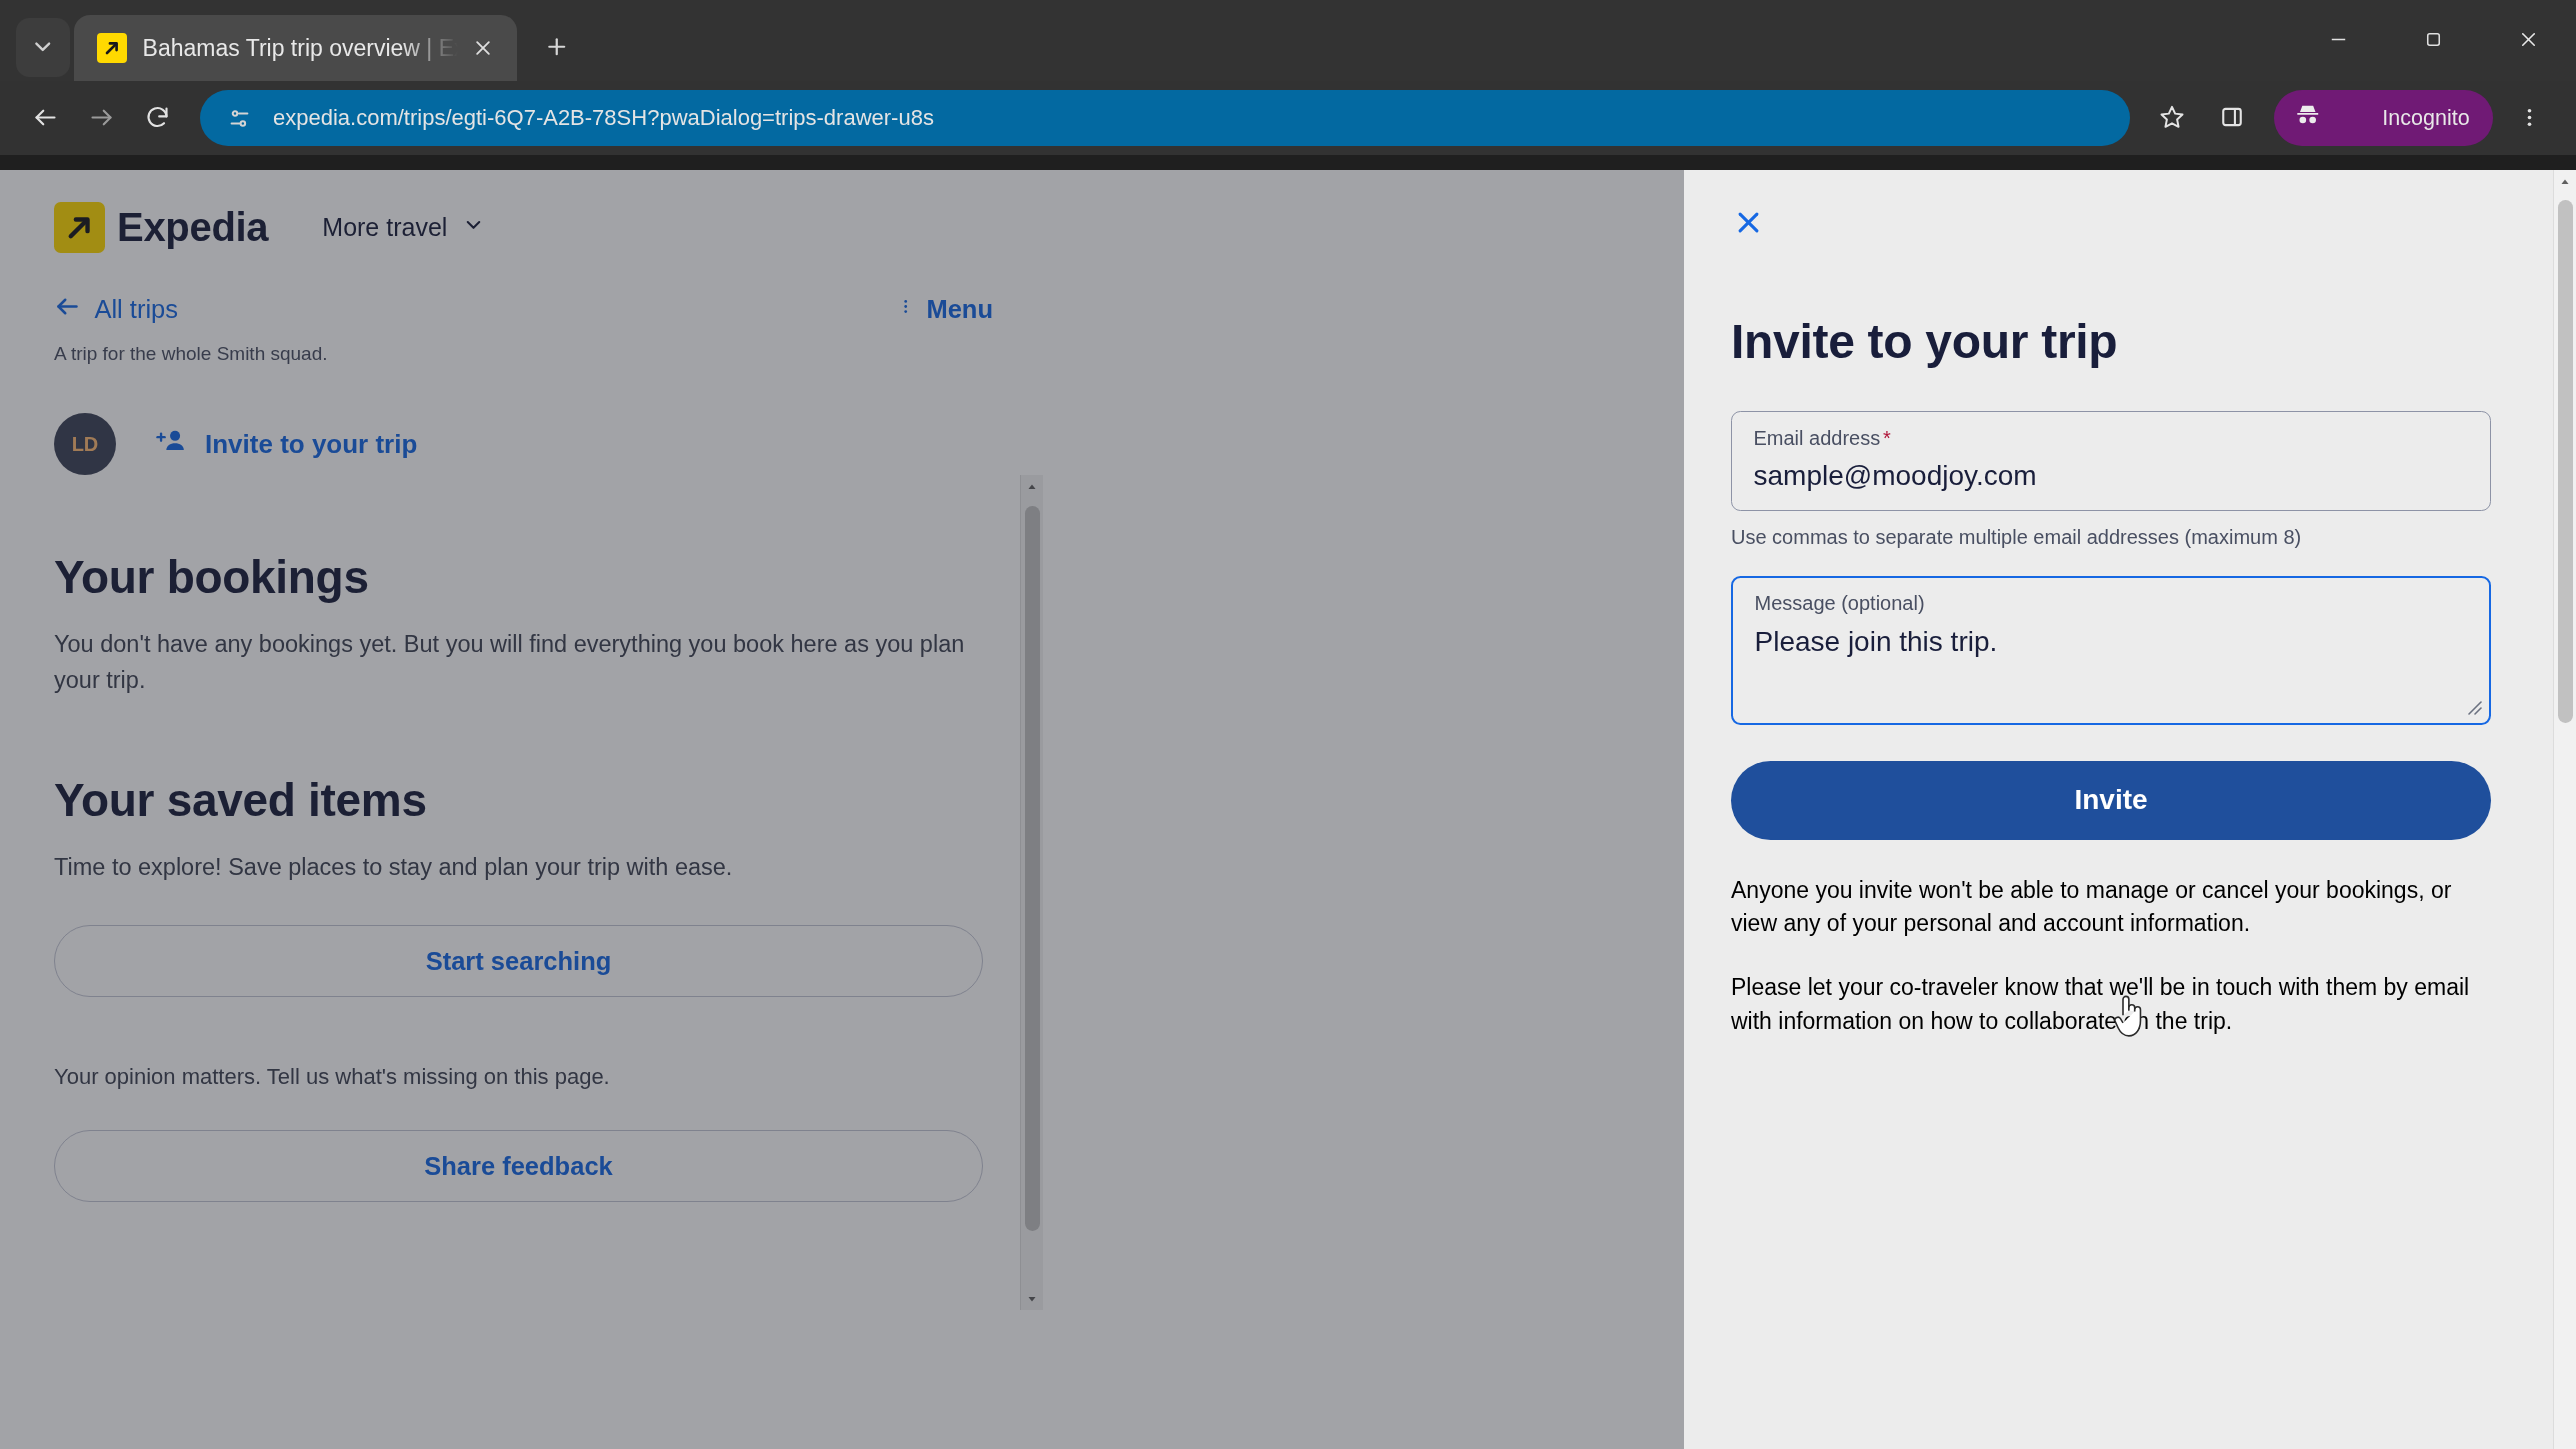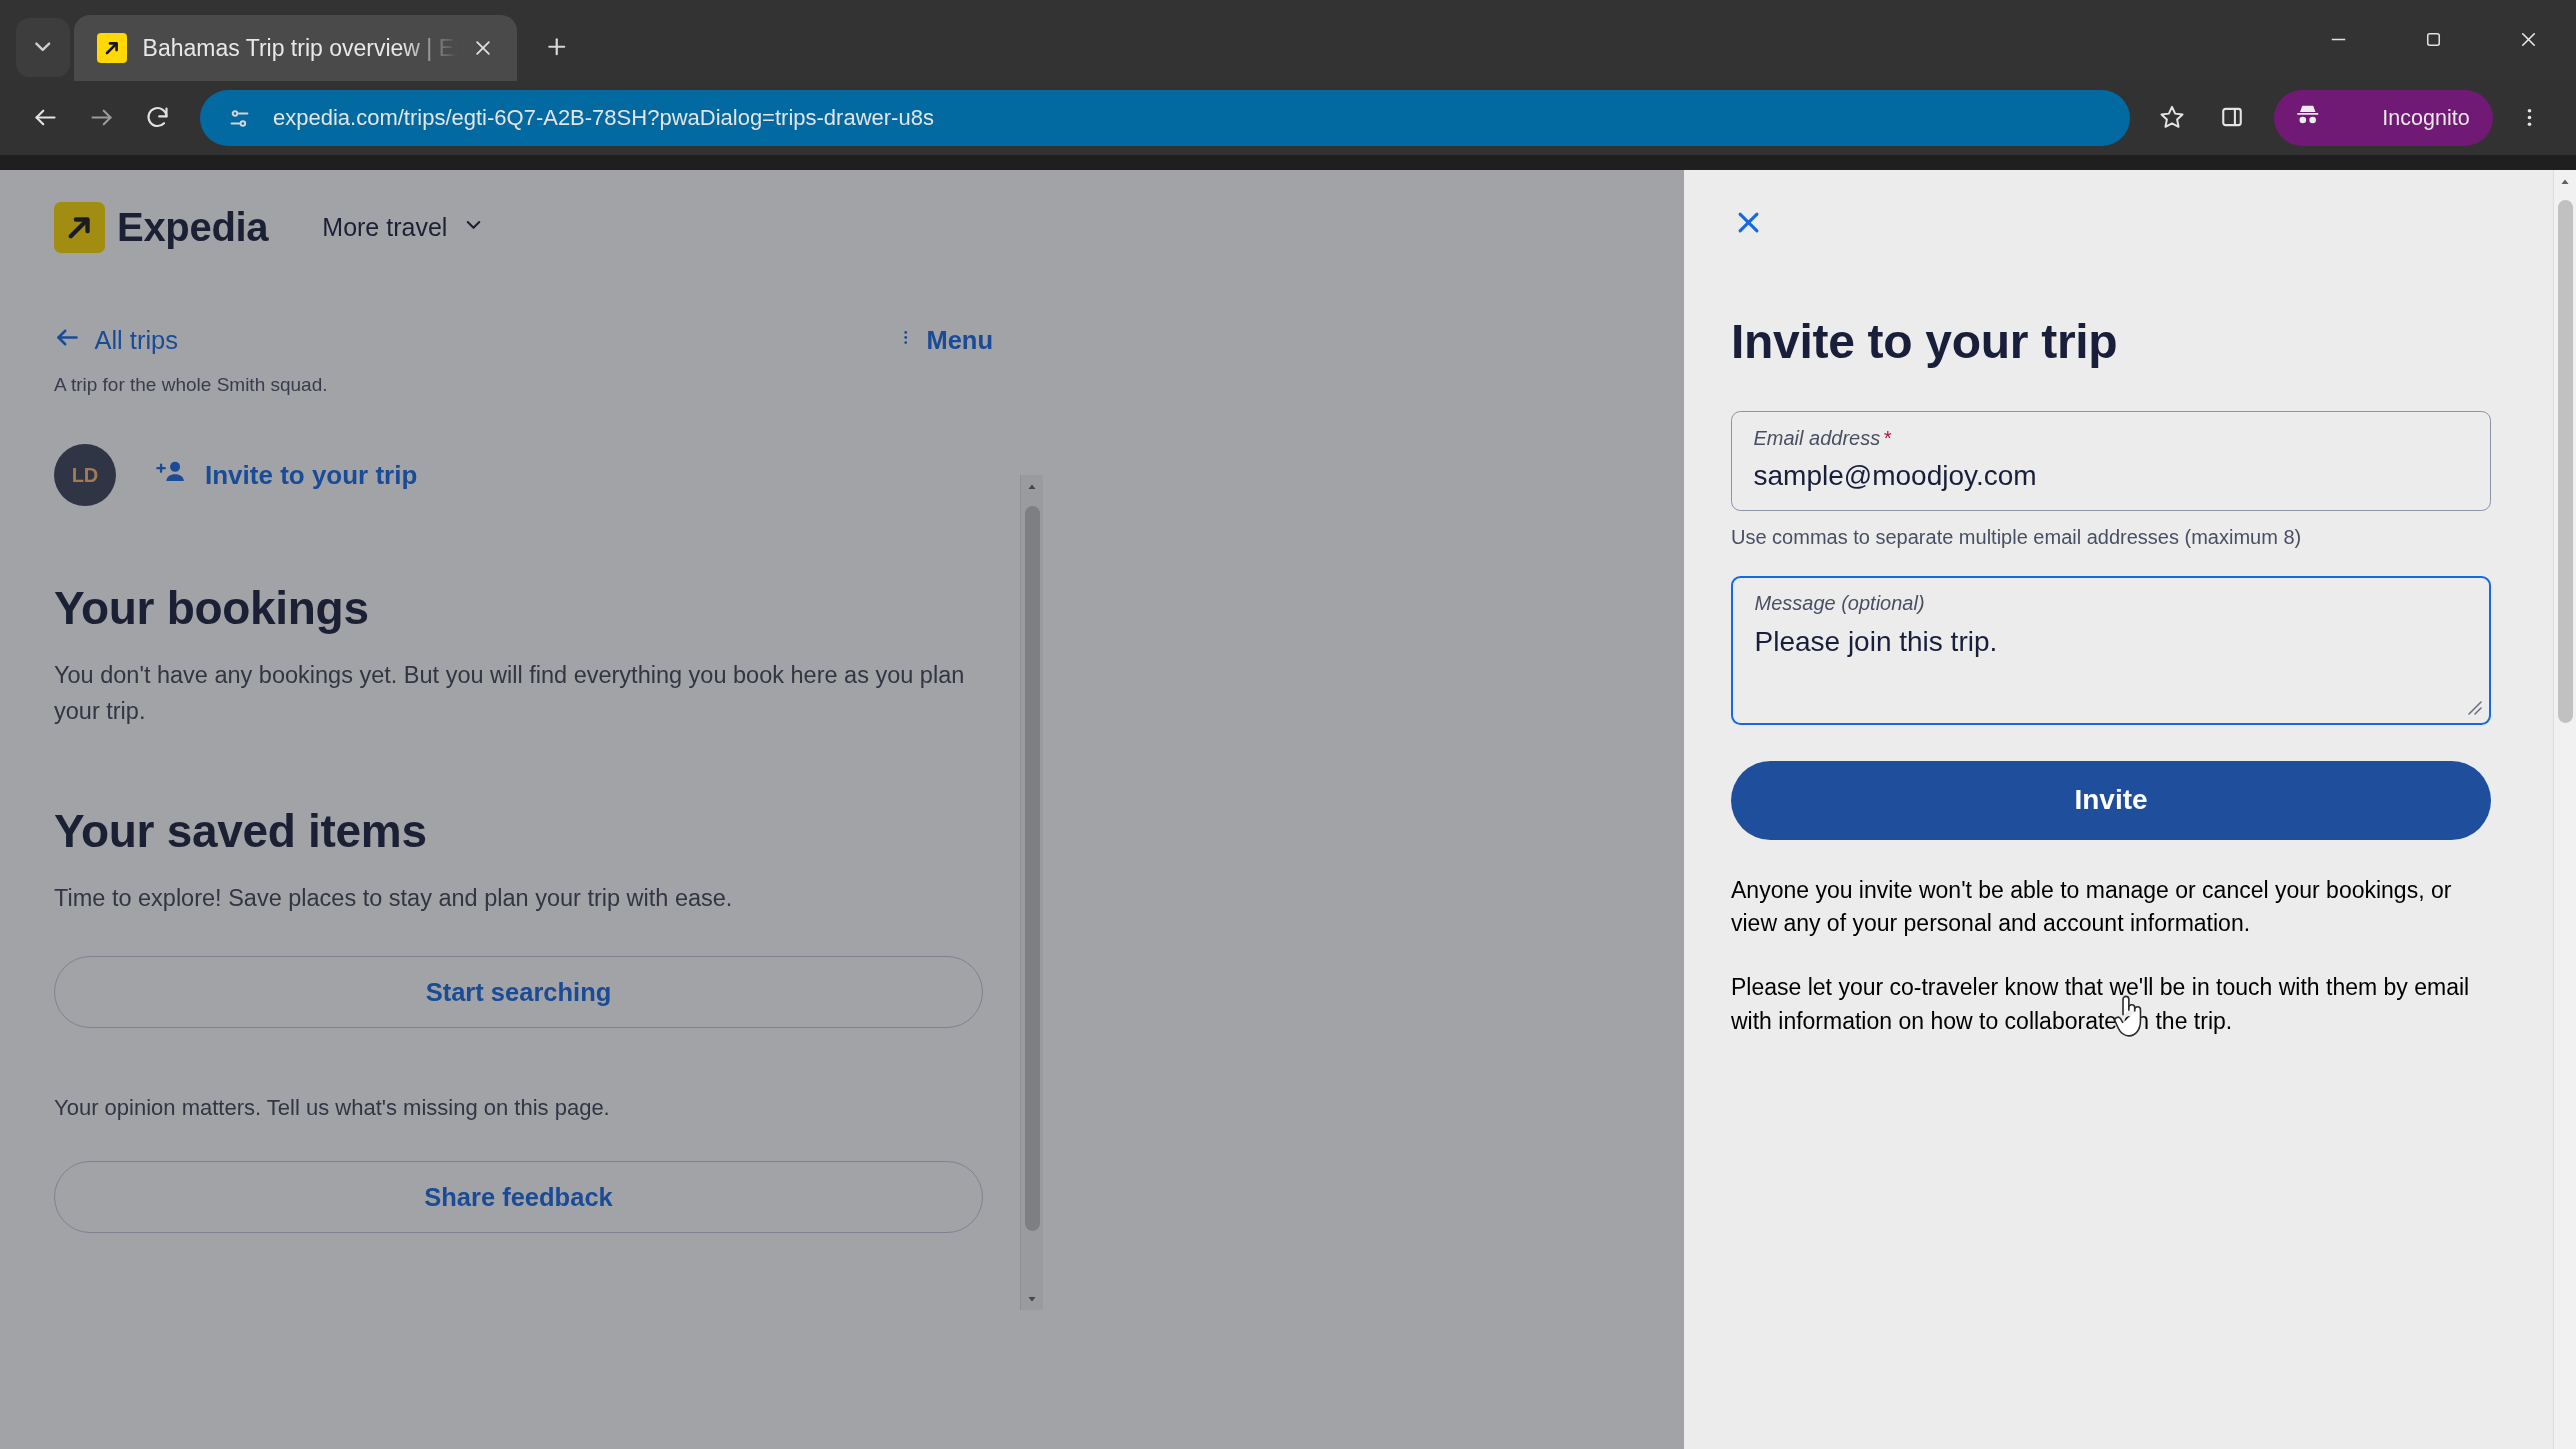--- a/index.html
+++ b/index.html
@@ -150,21 +150,21 @@
   .lang {
     display:flex; align-items:center; margin-left: 39px;
     font-size: 23.5px; color:#191e3b; cursor:pointer; flex:none;
   }
   .lang svg { width: 28px; height: 28px; margin-right: 14.8px; }
 
   
   .content { padding: 0 54px; max-width: 1047px; }
   .crumbrow {
     display:flex; align-items:center; justify-content:space-between;
-    margin-top: 40px;
+    margin-top: 9px;
   }
   .alltrips { display:flex; align-items:center; color:#1668e3; font-size:25.5px; cursor:pointer; }
   .alltrips svg { width: 27px; height: 27px; margin-right: 13.4px; }
   .menulink { display:flex; align-items:center; color:#1668e3; font-size:25.5px; font-weight:600; cursor:pointer; }
   .menulink svg { width: 17.4px; height: 27px; margin-right: 12px; }
 
   .trip-title { font-size: 67px; font-weight: 700; color:#191e3b; margin-top: 48px; letter-spacing:-0.7px; }
   .trip-sub { font-size: 19px; color:#494f62; margin-top: 17.4px; }
 
   .people-row { display:flex; align-items:center; margin-top: 48px; }
@@ -238,21 +238,21 @@
   .drawer-title {
     font-size: 48px; font-weight: 700; color:#191e3b; letter-spacing:-0.3px;
     margin-bottom: 42px;
   }
 
   .field {
     border: 1.3px solid #8d93a6; border-radius: 9.4px;
     padding: 14.8px 20px 17.4px 21.5px; background: transparent;
     cursor: text;
   }
-  .field-label { font-size: 20px; color:#494f62; display:block;font-style:italic; }
+  .field-label { font-size: 20px; color:#494f62; display:block; }
   .req { color:#b0163a; margin-left: 2.7px; }
   .field-value {
     font-size: 28px; color:#191e3b; margin-top: 10.7px; display:block;
     white-space: nowrap; overflow:hidden;
   }
   .helper { font-size: 20px; color:#494f62; margin-top: 14.8px; }
 
   .field-ta {
     border: 2px solid #1668e3; border-radius: 9.4px;
     padding: 14.8px 20px 17.4px 21.5px; margin-top: 27px; position:relative;

